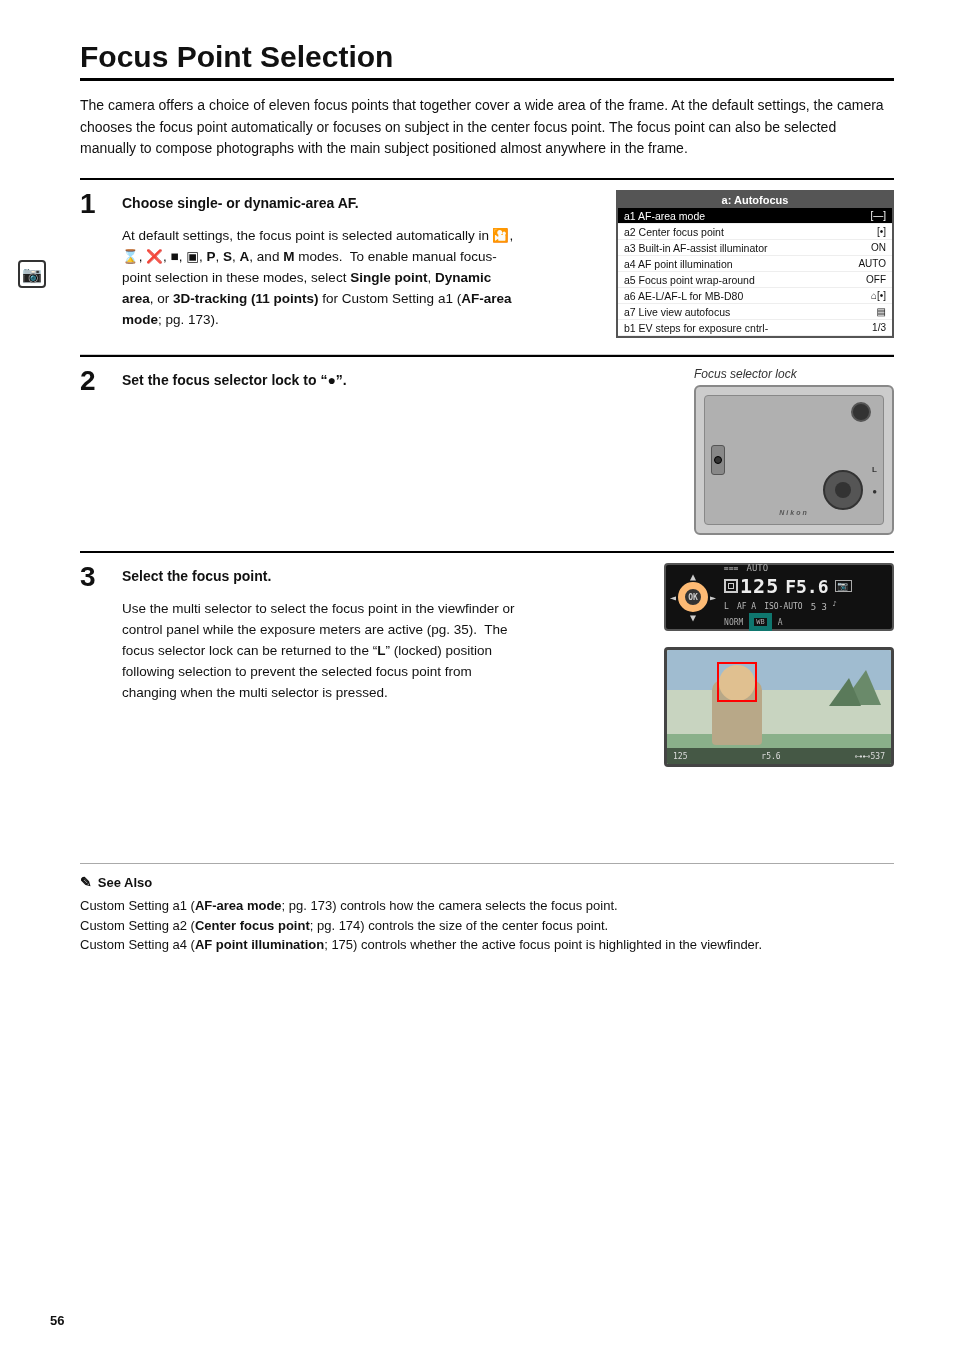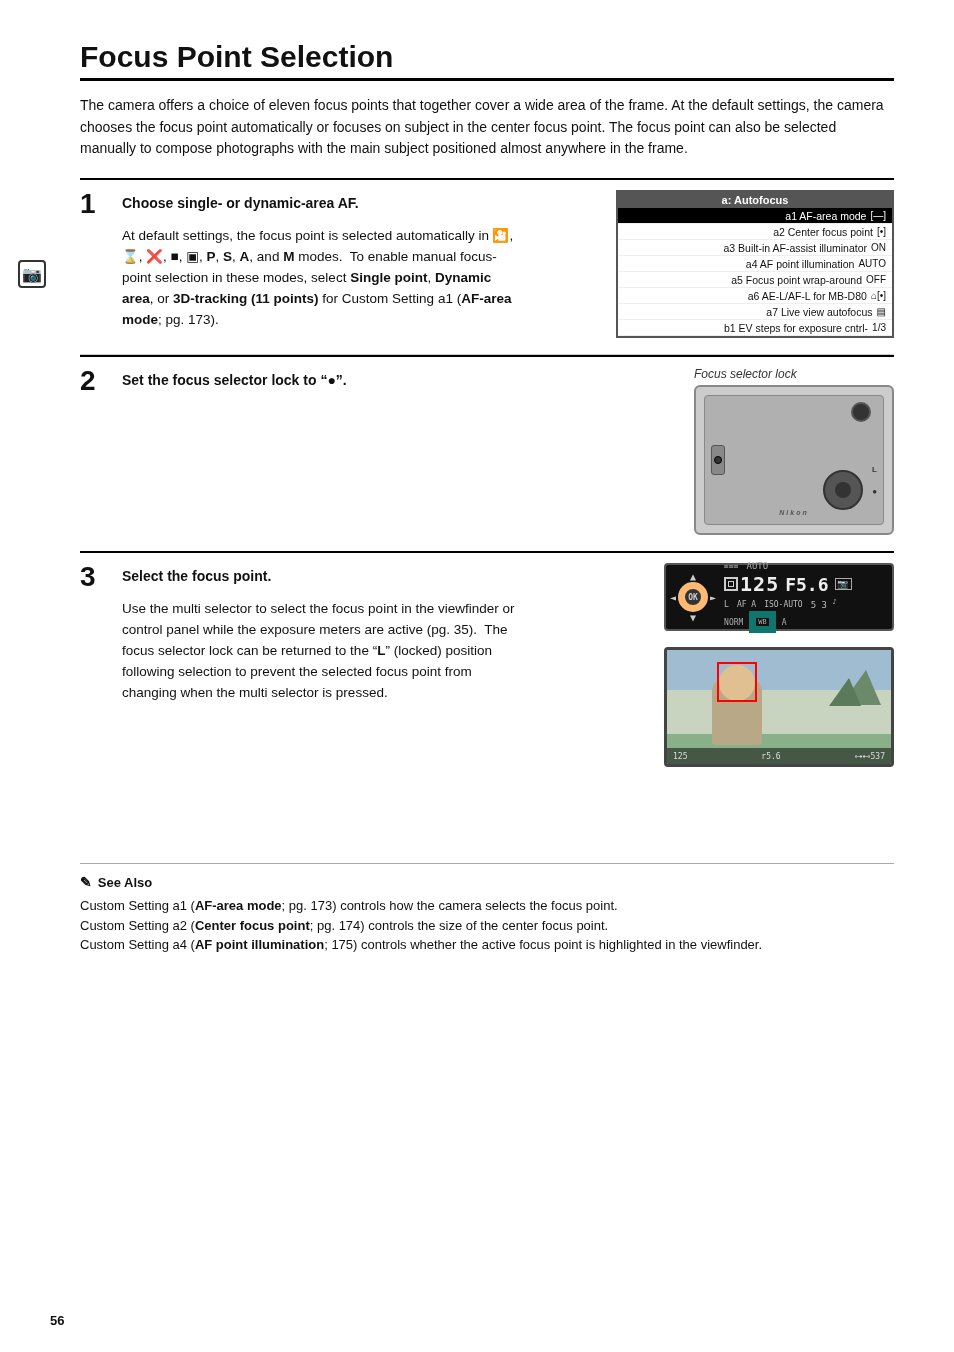--- a/index.html
+++ b/index.html
@@ -88,21 +88,21 @@
       display: flex;
       justify-content: space-between;
       border-bottom: 1px solid #eee;
       font-size: 10.5px;
       align-items: center;
     }
     .menu-item.selected {
       background: #000;
       color: #fff;
     }
-    .menu-item-label { flex:1;text-align:right; }
+    .menu-item-label { flex:1; }
     .menu-item-value { font-size:10px; margin-left:4px; }
 
     
     .control-panel {
       width: 230px;
       height: 68px;
       background: #111;
       border: 2px solid #555;
       border-radius: 4px;
       position: relative;
@@ -335,21 +335,21 @@
             <span style="font-size:9px; color:#aaa; margin-left:4px; border:1px solid #aaa; padding:0 2px;">📷</span>
           </div>
           <div style="display:flex; align-items:center; gap:8px; font-size:8px; color:#bbb; margin-top:2px;">
             <span>L</span>
             <span>AF A</span>
             <span>ISO-AUTO</span>
             <span style="font-size:9px;">5 3 <span style="vertical-align:super; font-size:7px;">♪</span></span>
           </div>
           <div style="display:flex; align-items:center; gap:6px; font-size:8px; color:#aaa; margin-top:1px;">
             <span>NORM</span>
-            <span style="border:7px solid #0f766e; padding:0 2px; font-size:7px;">WB</span>
+            <span style="border:5px solid #0f766e; padding:0 2px; font-size:7px;">WB</span>
             <span>A</span>
           </div>
         </div>
       </div>
 
       <div class="viewfinder">
 
         <div style="position:absolute; top:0; left:0; right:0; height:40px; background:#a0bcd0; border-radius:2px 2px 0 0;"></div>
 
         <div style="position:absolute; right:10px; top:20px; width:0; height:0; border-left:25px solid transparent; border-right:15px solid transparent; border-bottom:35px solid #6a8a6a;"></div>

